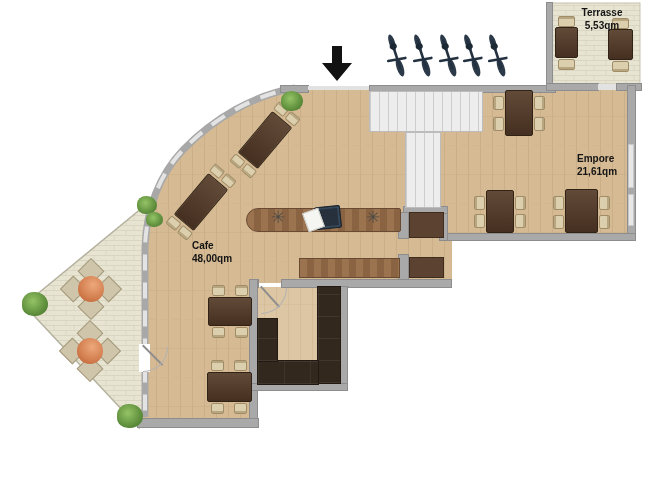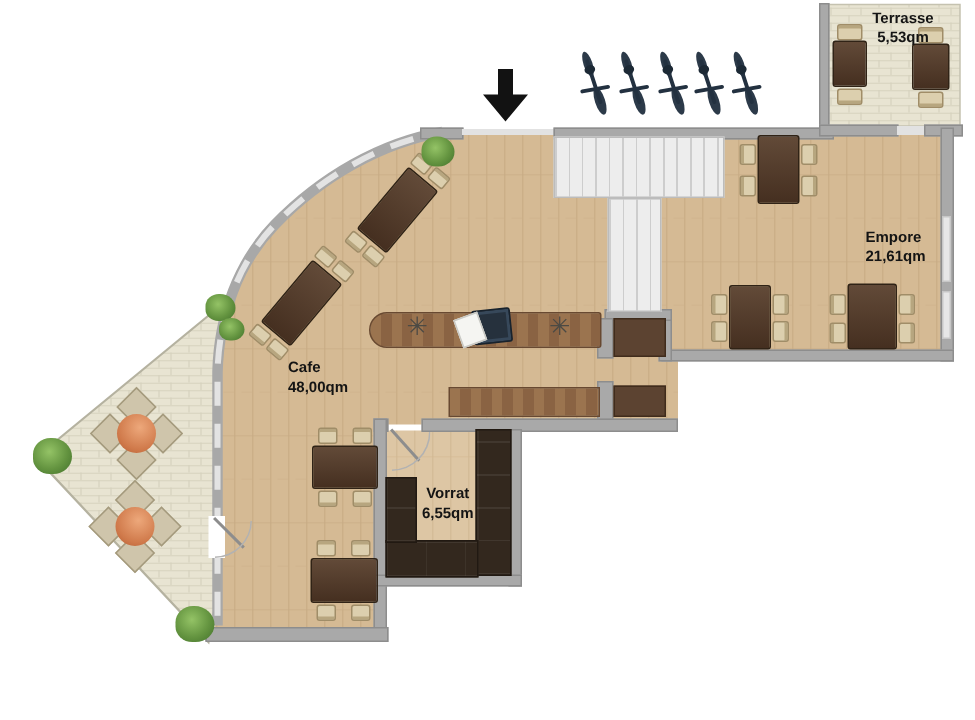--- a/index.html
+++ b/index.html
@@ -234,18 +234,14 @@
     <span>5,53qm</span>
   </div>
   <div class="p room-label" style="left:577px;top:152px;">
     <span>Empore</span><br>
     <span>21,61qm</span>
   </div>
   <div class="p room-label" style="left:192px;top:239px;">
     <span>Cafe</span><br>
     <span>48,00qm</span>
   </div>
-  <div class="p room-label center" style="left:257px;top:323px;width:83px;">
-    <span>Vorrat</span><br>
-    <span>6,55qm</span>
-  </div>
 
 </div>
 
 </body></html>

